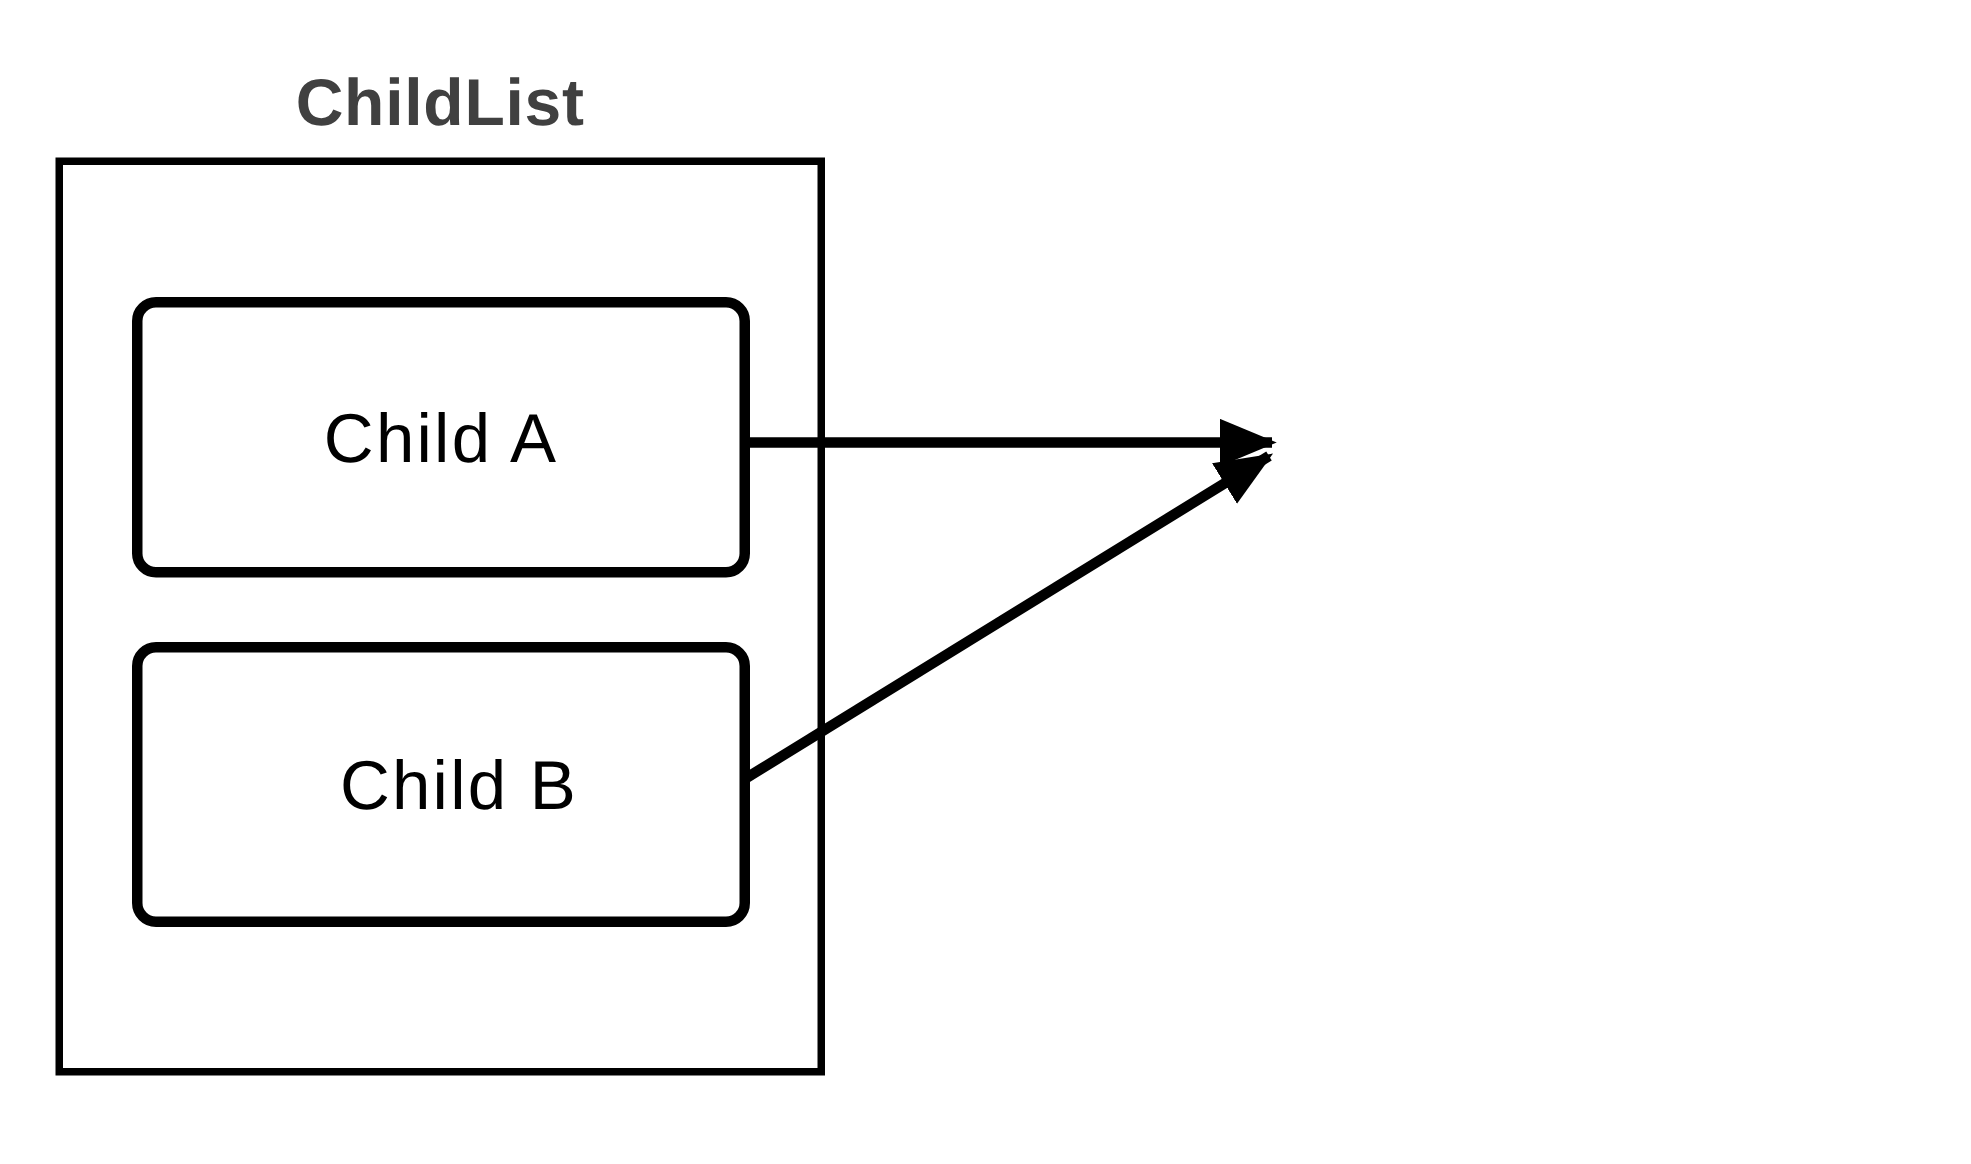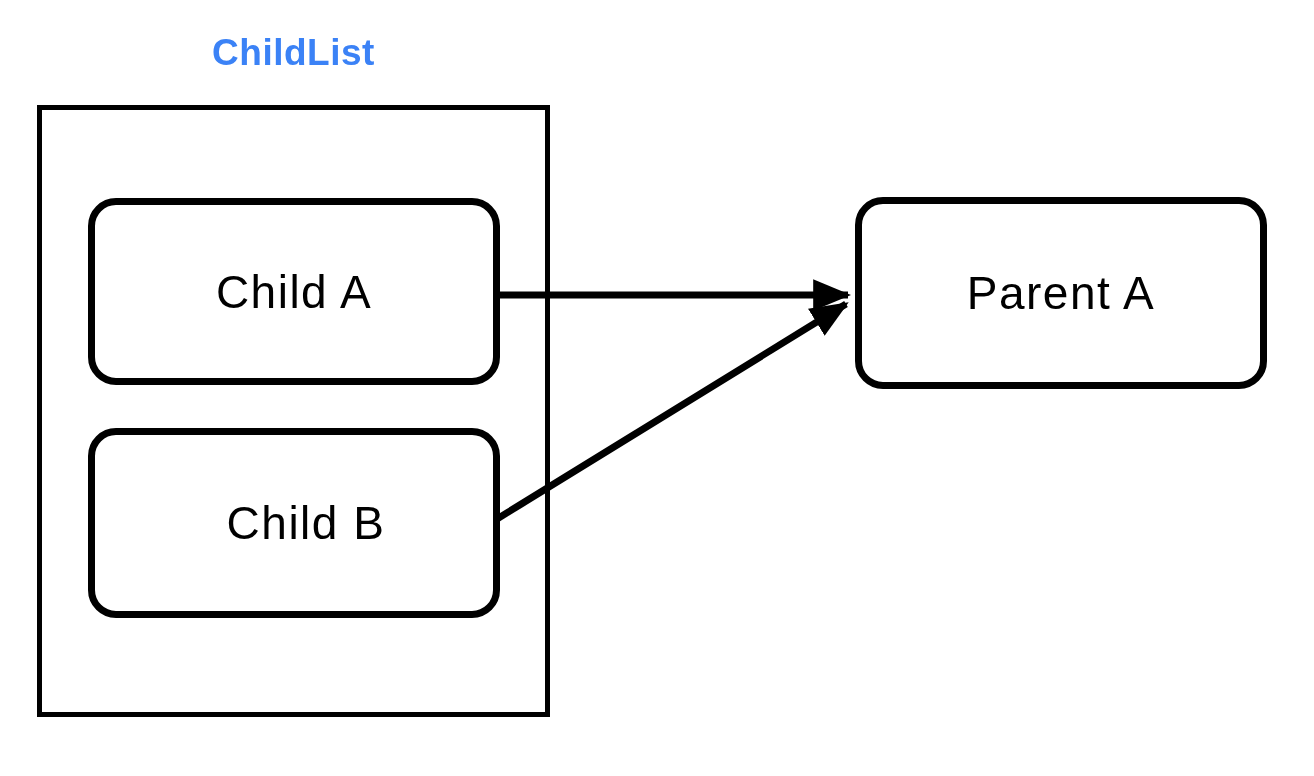--- a/index.html
+++ b/index.html
@@ -12,42 +12,42 @@
     width: 1314px;
     height: 776px;
     background: #ffffff;
     overflow: hidden;
     font-family: "Liberation Sans", sans-serif;
     color: #000000;
   }
   .group-label {
     position: absolute;
     left: 37px;
-    top: 32px;
+    top: 44px;
     width: 513px;
     text-align: center;
-    font-size: 37px;
+    font-size: 44px;
     font-weight: 700;
     letter-spacing: 0.5px;
-    color: #3b82f6;
+    color: #404040;
   }
   .group-box {
     position: absolute;
     left: 37px;
     top: 105px;
     width: 513px;
     height: 612px;
     border: 5px solid #000000;
     background: #ffffff;
     box-sizing: border-box;
   }
   .node {
     position: absolute;
     border: 7px solid #000000;
-    border-radius: 28px;
+    border-radius: 16px;
     background: #ffffff;
     box-sizing: border-box;
     display: flex;
     align-items: center;
     justify-content: center;
   }
   .node-label {
     font-size: 46px;
     font-weight: 400;
     letter-spacing: 1.5px;
@@ -76,23 +76,20 @@
   <div class="group-box"></div>
 
   <div class="node node-child-a">
     <span class="node-label">Child A</span>
   </div>
 
   <div class="node node-child-b">
     <span class="node-label">Child B</span>
   </div>
 
-  <div class="node node-parent-a">
-    <span class="node-label">Parent A</span>
-  </div>
 
   <svg class="edges" viewBox="0 0 1314 776" xmlns="http://www.w3.org/2000/svg">
     <defs>
       <marker id="arrowhead" viewBox="0 0 12 10" refX="11" refY="5" markerUnits="userSpaceOnUse" markerWidth="38" markerHeight="32" orient="auto">
         <path d="M0,0 L12,5 L0,10 Z" fill="#000000"></path>
       </marker>
     </defs>
     <line x1="500" y1="295" x2="848" y2="295" stroke="#000000" stroke-width="7" marker-end="url(#arrowhead)"></line>
     <line x1="497" y1="519" x2="846" y2="304" stroke="#000000" stroke-width="7" marker-end="url(#arrowhead)"></line>
   </svg>

